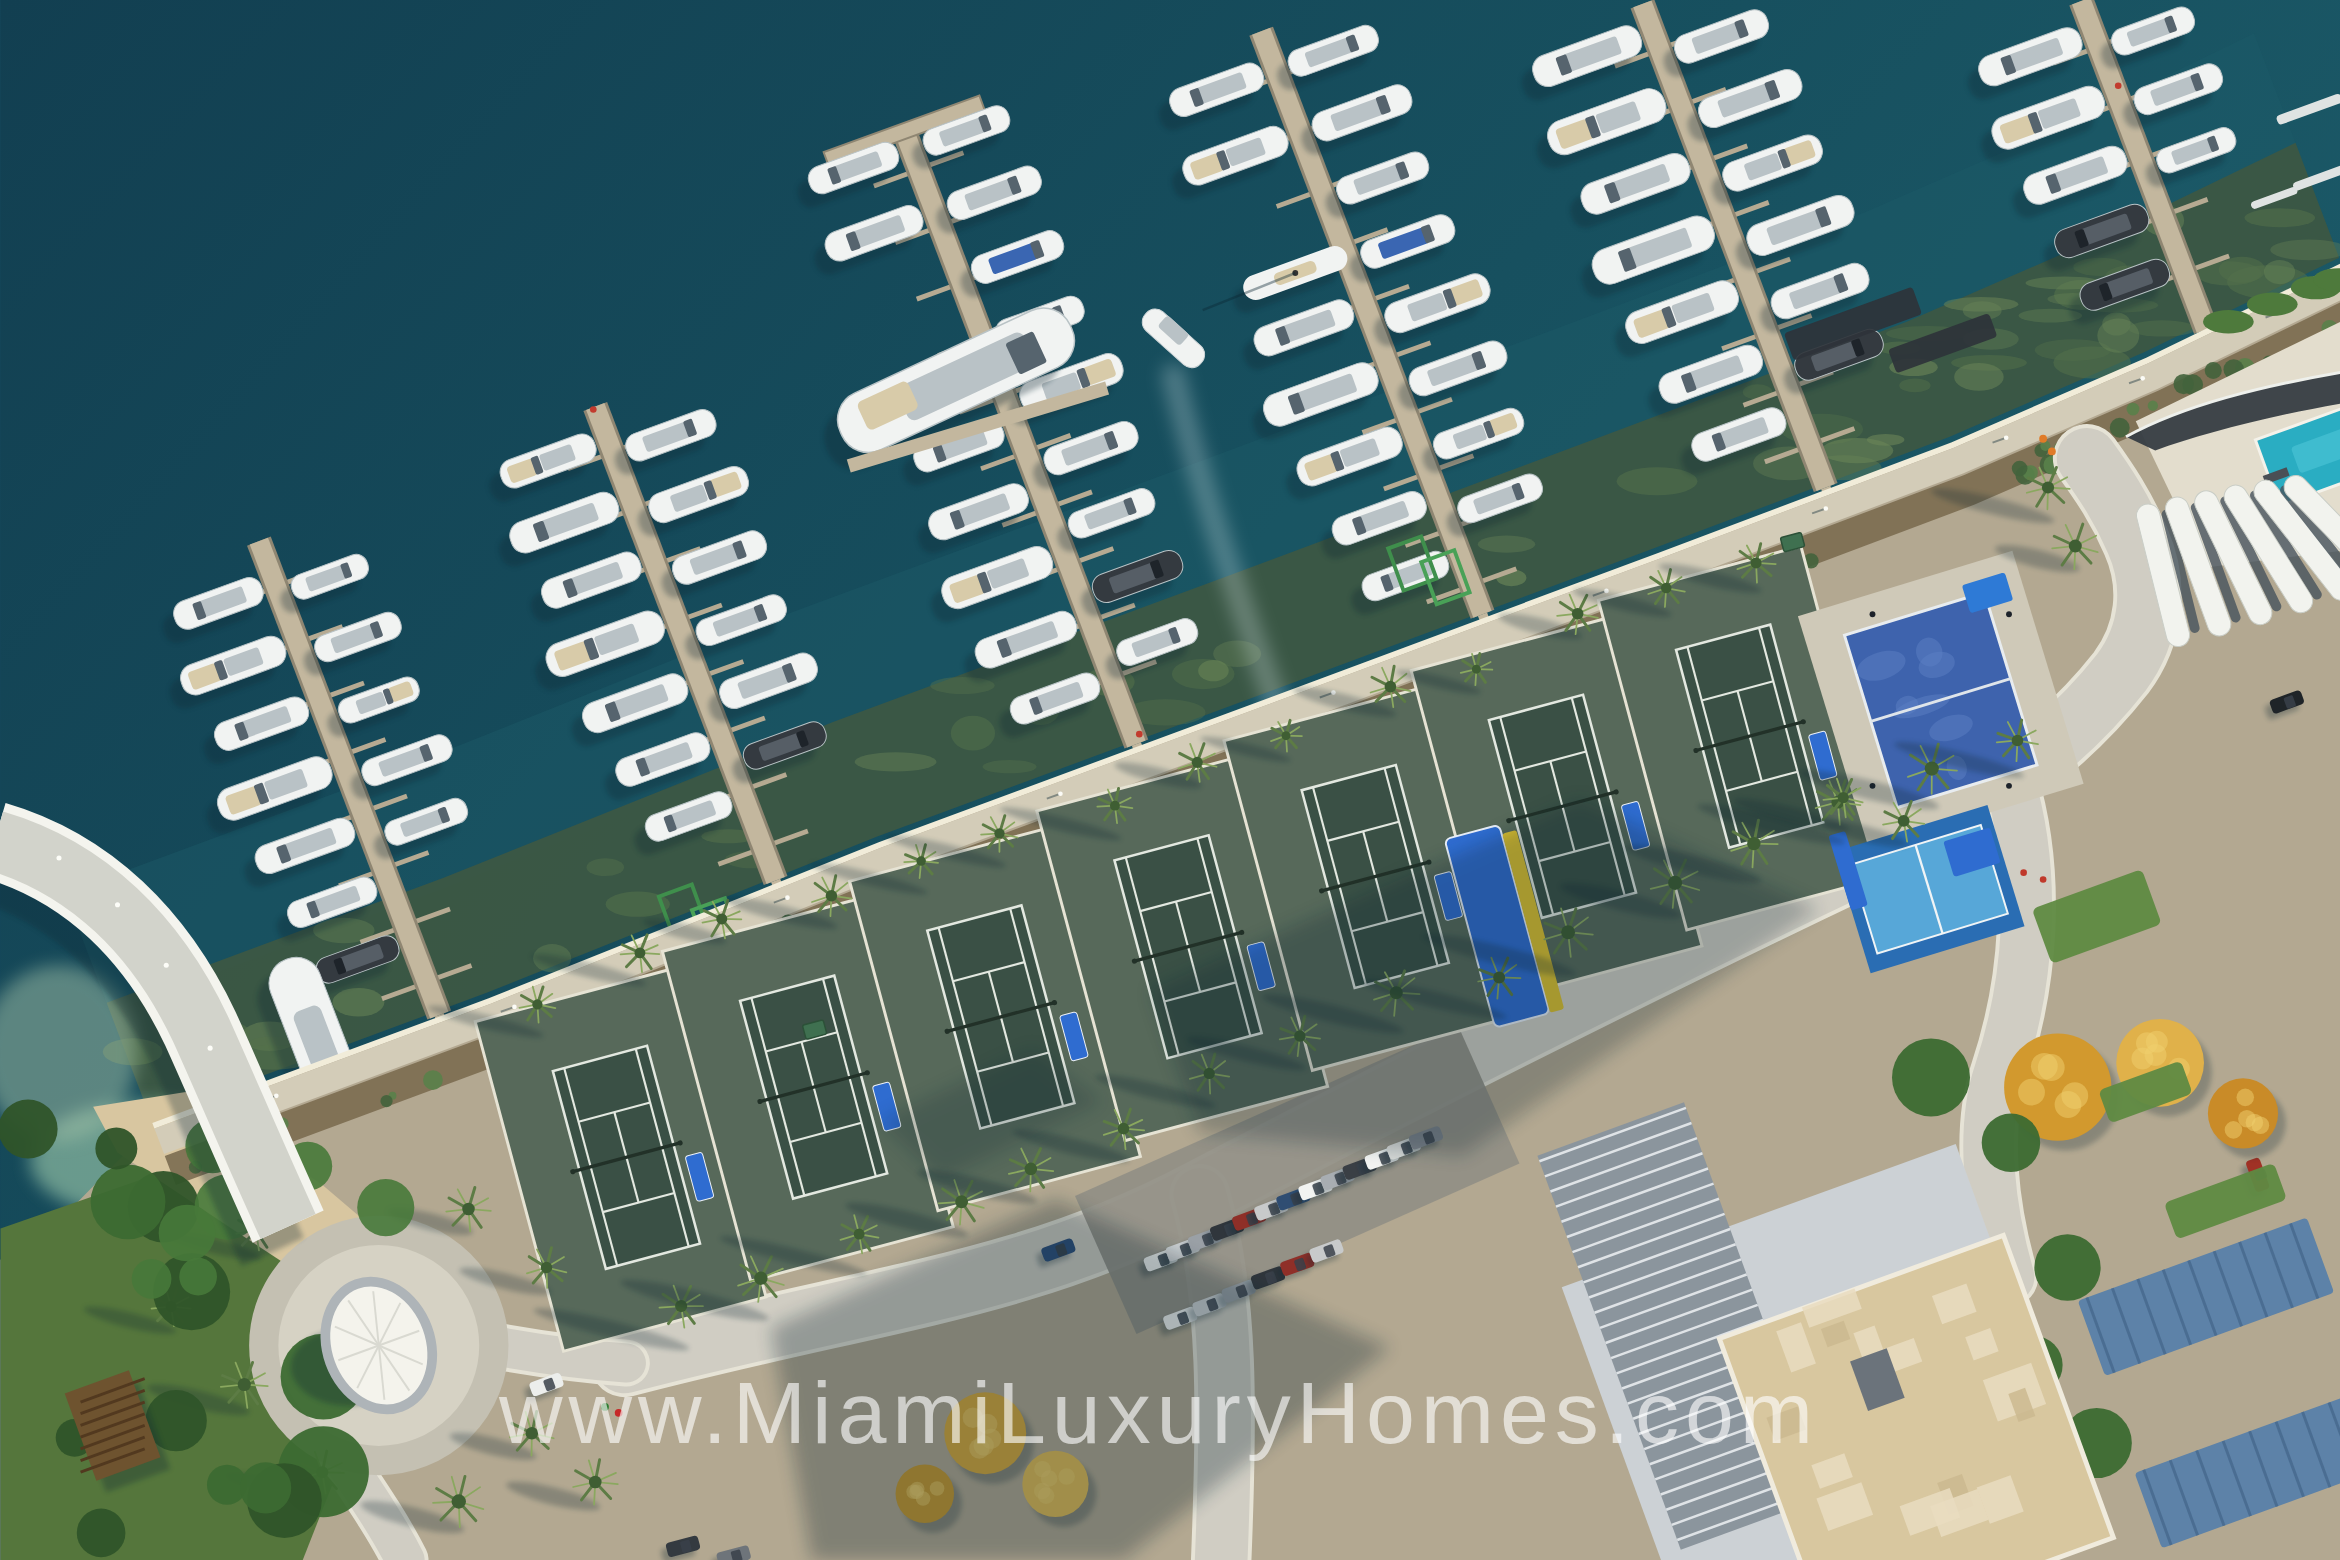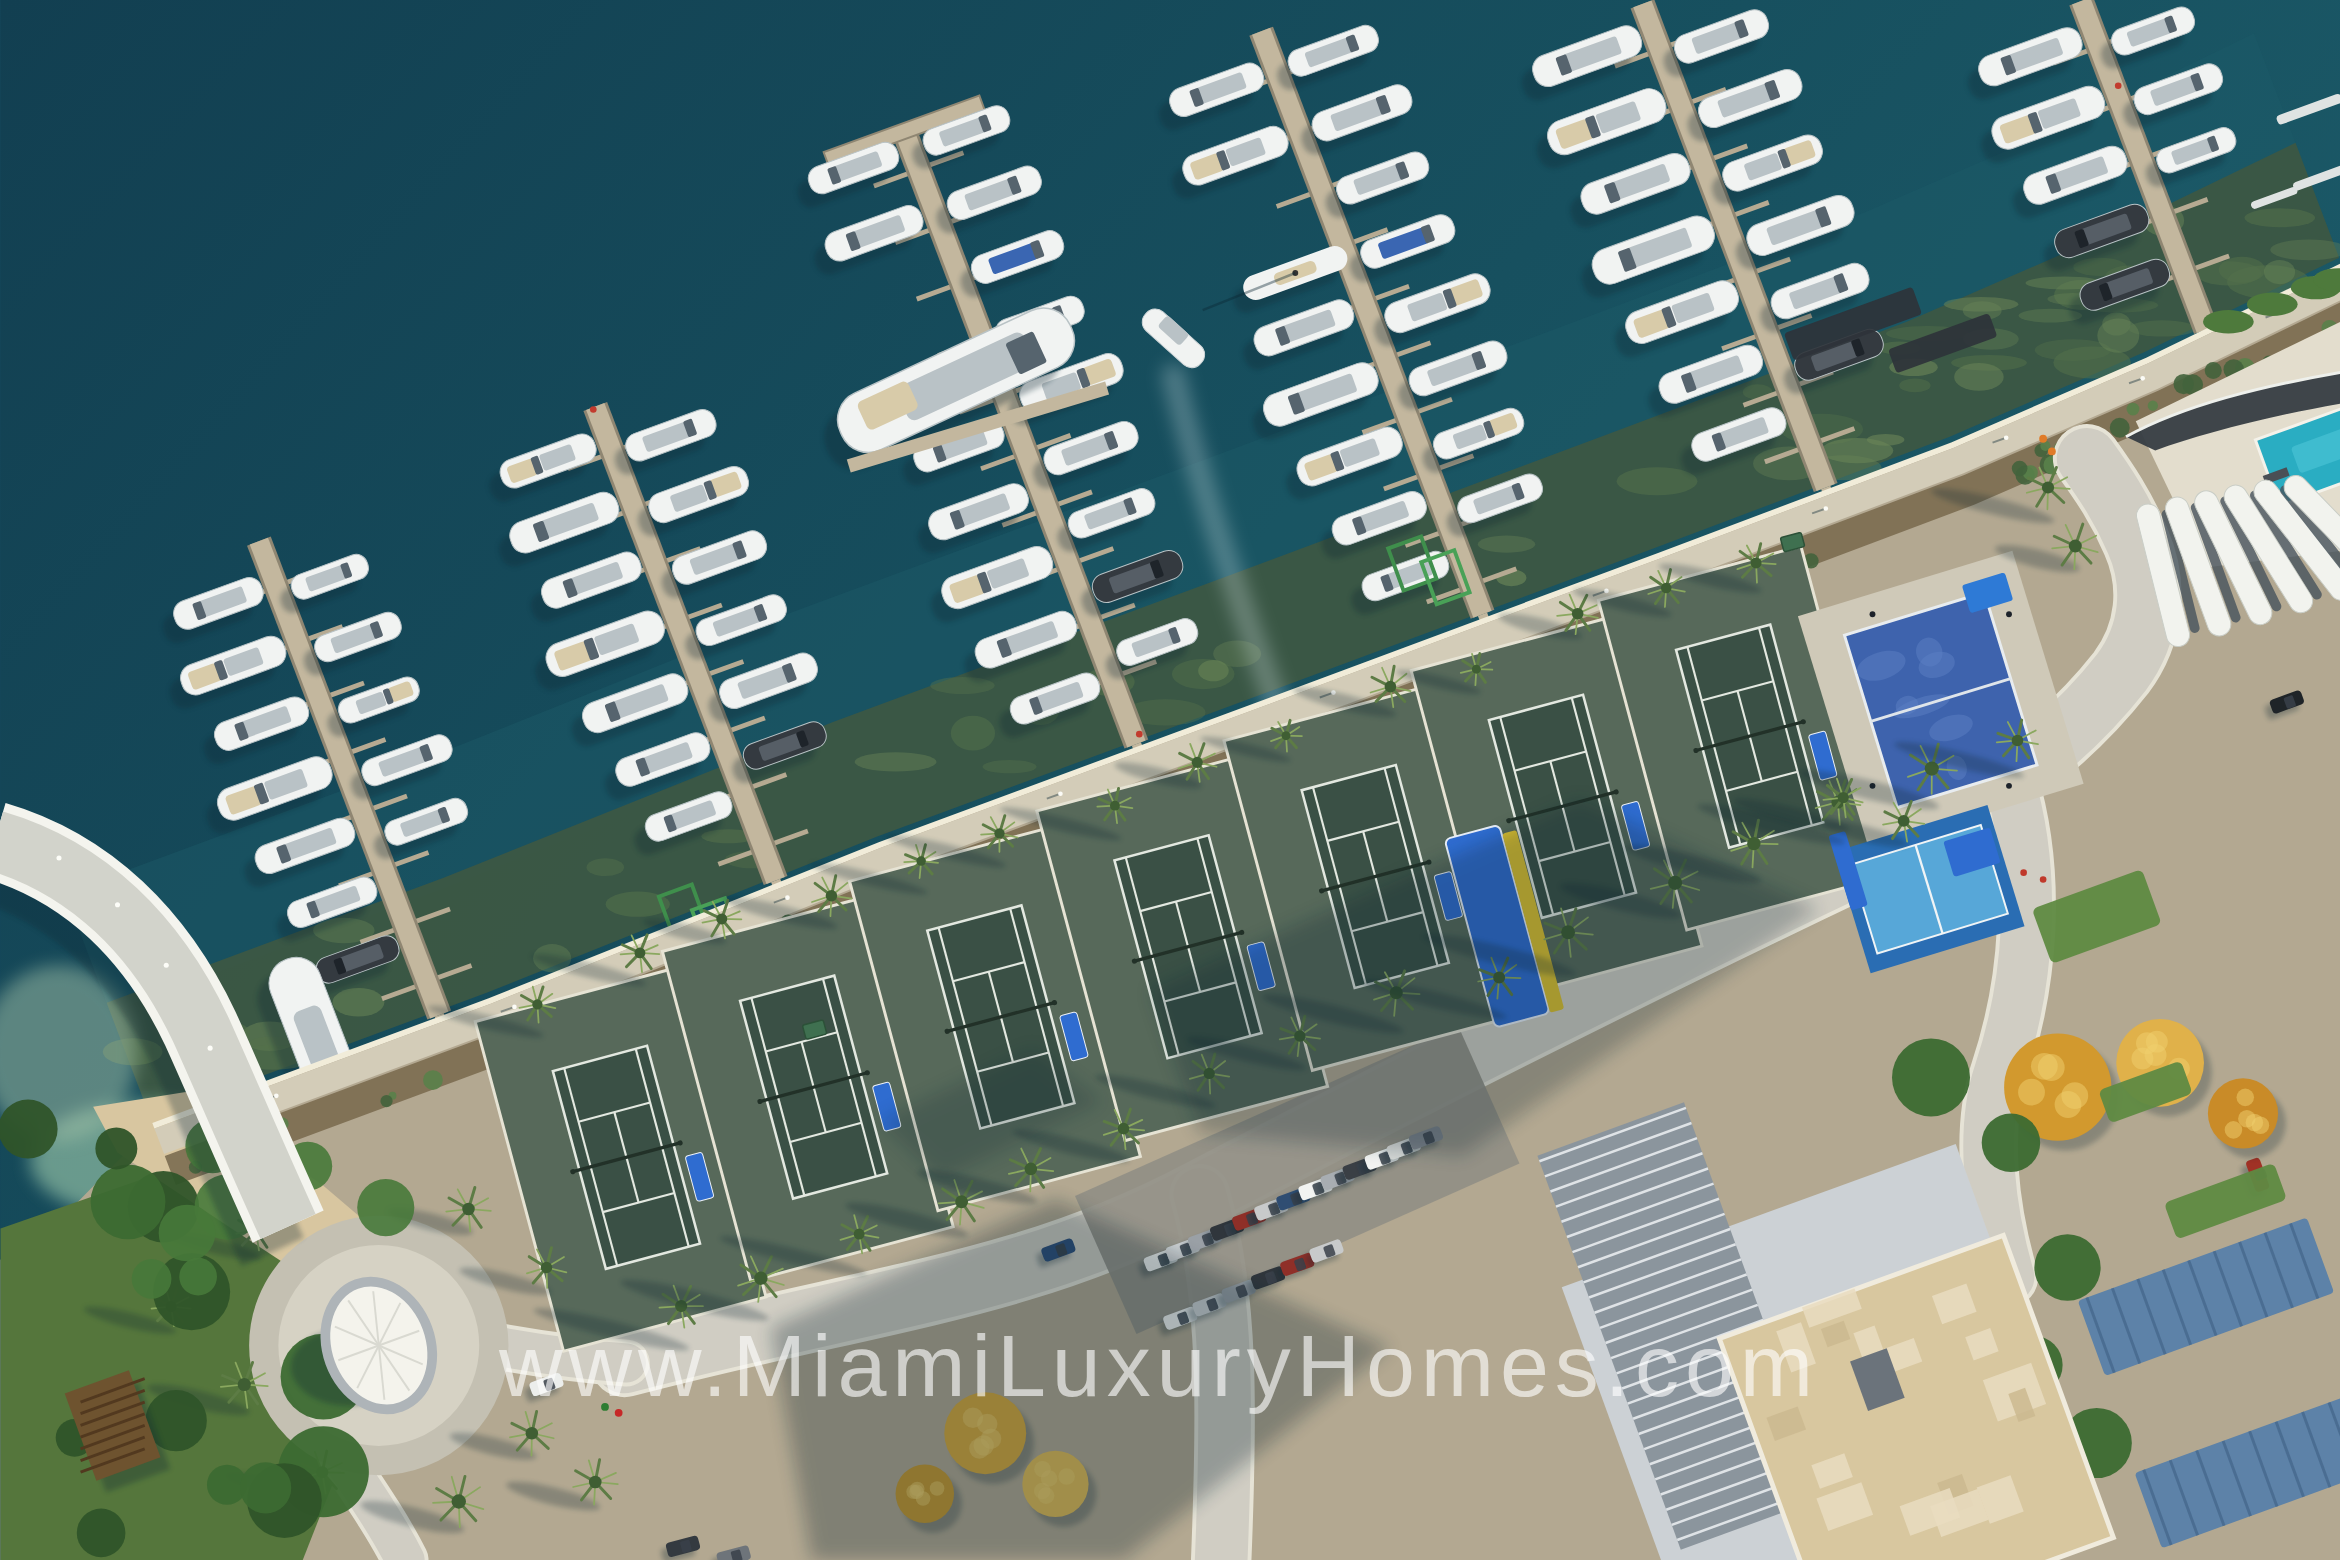--- a/index.html
+++ b/index.html
@@ -5,20 +5,21 @@
   html,body{margin:0;padding:0;background:#0b1f2a;}
   #stage{position:relative;width:2341px;height:1560px;overflow:hidden;background:#14465a;}
   #scene{position:absolute;left:0;top:0;}
   .watermark{
     position:absolute;
     font-family:"Liberation Sans", sans-serif;
     font-weight:400;
     white-space:nowrap;
     pointer-events:none;
     user-select:none;
+    margin-top:47px;
   }
 </style>
 </head>
 <body>
 
 <div id="stage">
   <svg id="scene" width="2341" height="1560" viewBox="0 0 2400 1600" xmlns="http://www.w3.org/2000/svg">
       <defs>
         <linearGradient id="wg" x1="0" y1="0" x2="1" y2="0.6">
           <stop offset="0" stop-color="#123f51"></stop>

